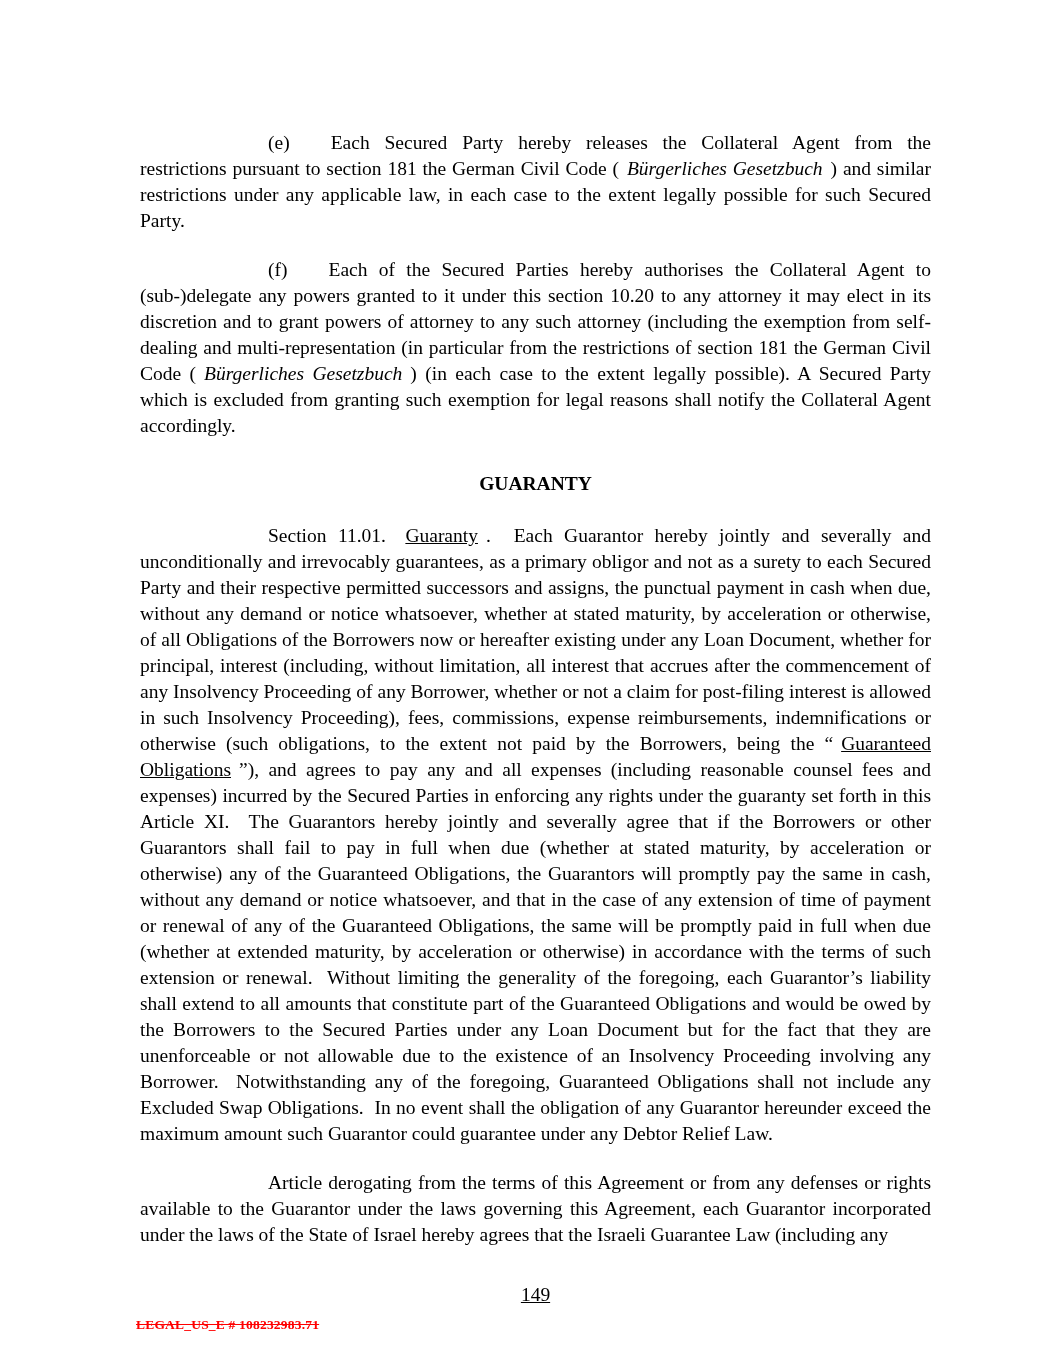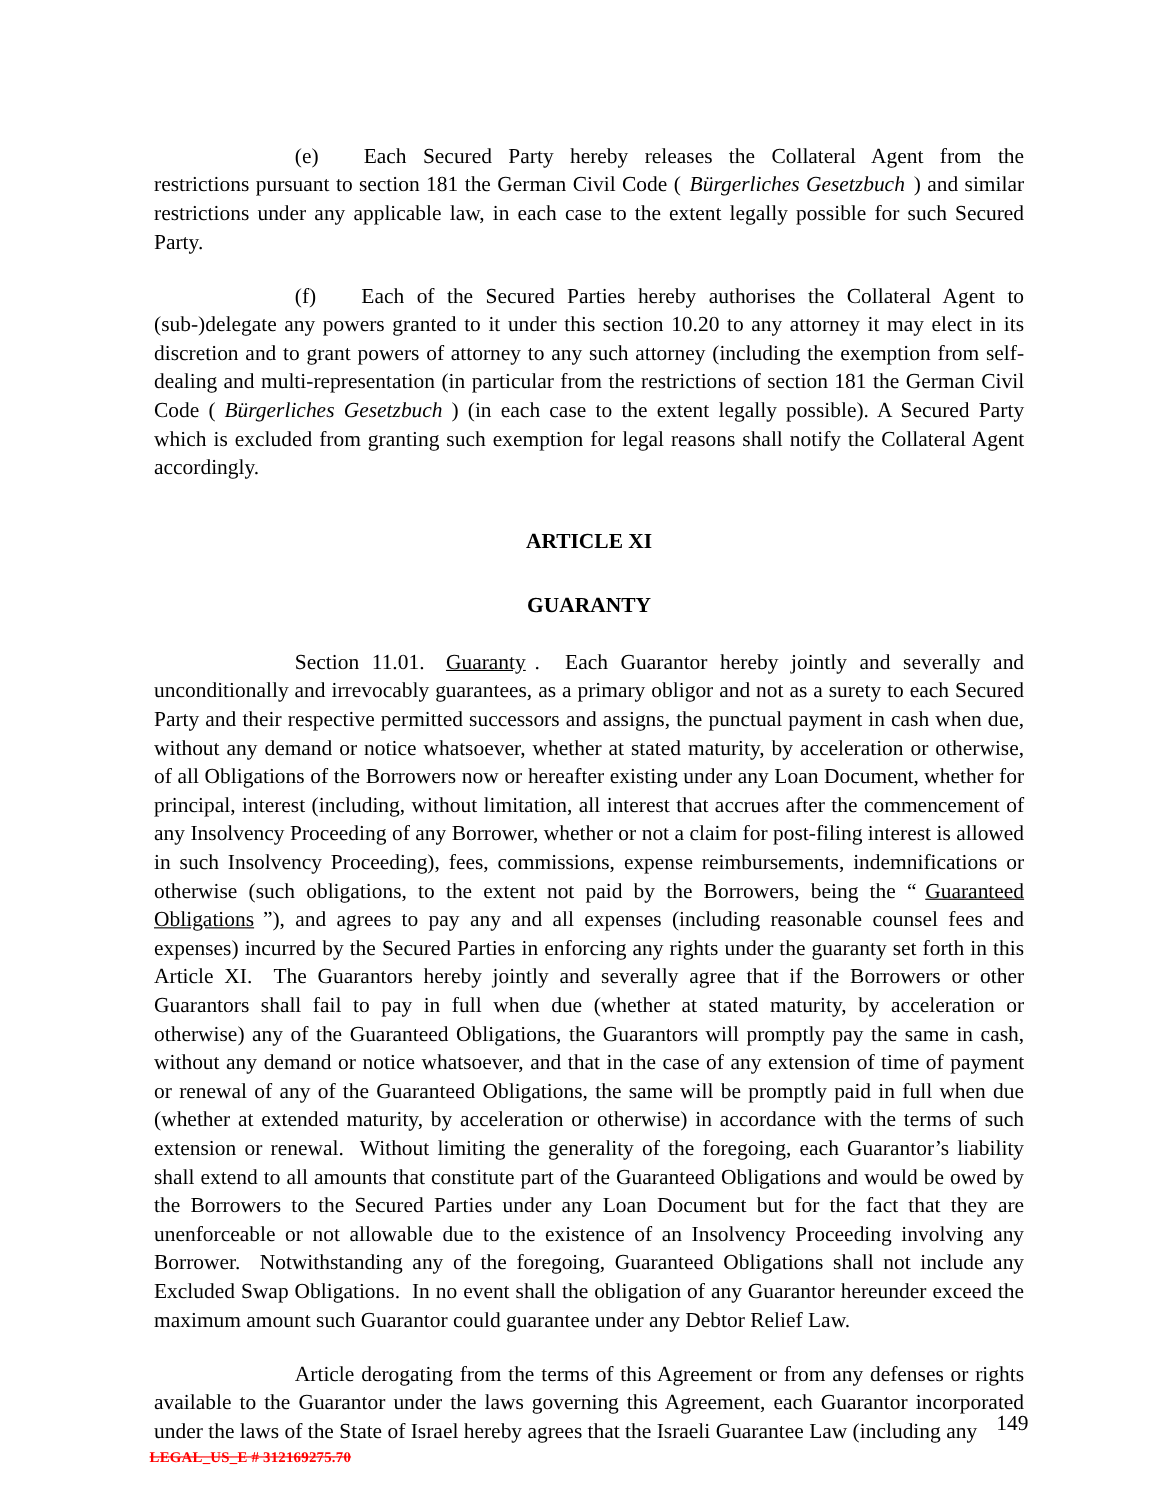--- a/index.html
+++ b/index.html
@@ -43,22 +43,23 @@
     text-align: center;
     text-indent: 0;
     margin-top: 24px;
     margin-bottom: 18px;
   }
   .page-number {
     position: absolute;
     left: 124px;
     width: 807px;
     top: 1270px;
-    text-align: right;
+    text-align: center;
     font-size: 19.5px;
+    text-decoration: underline;
   }
   .footer-stamp {
     position: absolute;
     left: 124px;
     top: 1300px;
     color: #ff0000;
     font-size: 13.5px;
     font-weight: bold;
     text-decoration: line-through;
     letter-spacing: 0.2px;
@@ -67,26 +68,25 @@
 </head>
 <body>
 
 <div class="page">
   <div class="content">
 
     <p class="body-para"><span>(e)</span><span class="tab"></span><span>Each Secured Party hereby releases the Collateral Agent from the restrictions pursuant to section 181 the German Civil Code (</span><span class="it">Bürgerliches Gesetzbuch</span><span>) and similar restrictions under any applicable law, in each case to the extent legally possible for such Secured Party.</span></p>
 
     <p class="body-para"><span>(f)</span><span class="tab"></span><span>Each of the Secured Parties hereby authorises the Collateral Agent to (sub-)delegate any powers granted to it under this section 10.20 to any attorney it may elect in its discretion and to grant powers of attorney to any such attorney (including the exemption from self-dealing and multi-representation (in particular from the restrictions of section 181 the German Civil Code (</span><span class="it">Bürgerliches Gesetzbuch</span><span>) (in each case to the extent legally possible). A Secured Party which is excluded from granting such exemption for legal reasons shall notify the Collateral Agent accordingly.</span></p>
 
-    <h2 class="article-heading">ARTICLE XI</h2>
 
     <h3 class="guaranty-heading">GUARANTY</h3>
 
     <p class="body-para"><span>Section 11.01. </span><span class="un">Guaranty</span><span>.&nbsp; Each Guarantor hereby jointly and severally and unconditionally and irrevocably guarantees, as a primary obligor and not as a surety to each Secured Party and their respective permitted successors and assigns, the punctual payment in cash when due, without any demand or notice whatsoever, whether at stated maturity, by acceleration or otherwise, of all Obligations of the Borrowers now or hereafter existing under any Loan Document, whether for principal, interest (including, without limitation, all interest that accrues after the commencement of any Insolvency Proceeding of any Borrower, whether or not a claim for post-filing interest is allowed in such Insolvency Proceeding), fees, commissions, expense reimbursements, indemnifications or otherwise (such obligations, to the extent not paid by the Borrowers, being the “</span><span class="un">Guaranteed Obligations</span><span>”), and agrees to pay any and all expenses (including reasonable counsel fees and expenses) incurred by the Secured Parties in enforcing any rights under the guaranty set forth in this Article XI.&nbsp; The Guarantors hereby jointly and severally agree that if the Borrowers or other Guarantors shall fail to pay in full when due (whether at stated maturity, by acceleration or otherwise) any of the Guaranteed Obligations, the Guarantors will promptly pay the same in cash, without any demand or notice whatsoever, and that in the case of any extension of time of payment or renewal of any of the Guaranteed Obligations, the same will be promptly paid in full when due (whether at extended maturity, by acceleration or otherwise) in accordance with the terms of such extension or renewal.&nbsp; Without limiting the generality of the foregoing, each Guarantor’s liability shall extend to all amounts that constitute part of the Guaranteed Obligations and would be owed by the Borrowers to the Secured Parties under any Loan Document but for the fact that they are unenforceable or not allowable due to the existence of an Insolvency Proceeding involving any Borrower.&nbsp; Notwithstanding any of the foregoing, Guaranteed Obligations shall not include any Excluded Swap Obligations.&nbsp; In no event shall the obligation of any Guarantor hereunder exceed the maximum amount such Guarantor could guarantee under any Debtor Relief Law.</span></p>
 
     <p class="body-para"><span>Article derogating from the terms of this Agreement or from any defenses or rights available to the Guarantor under the laws governing this Agreement, each Guarantor incorporated under the laws of the State of Israel hereby agrees that the Israeli Guarantee Law (including any</span></p>
 
   </div>
 
   <div class="page-number">149</div>
 
-  <div class="footer-stamp">LEGAL_US_E # 312169275.70</div>
+  <div class="footer-stamp">LEGAL_US_E # 108232983.71</div>
 </div>
 
 </body></html>

